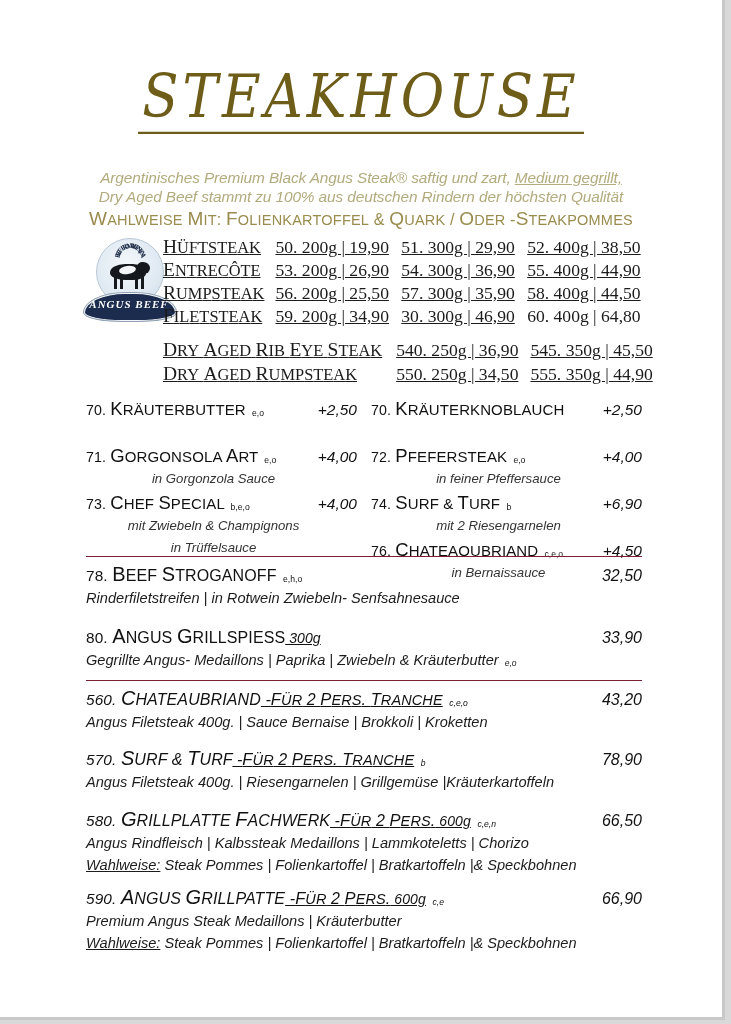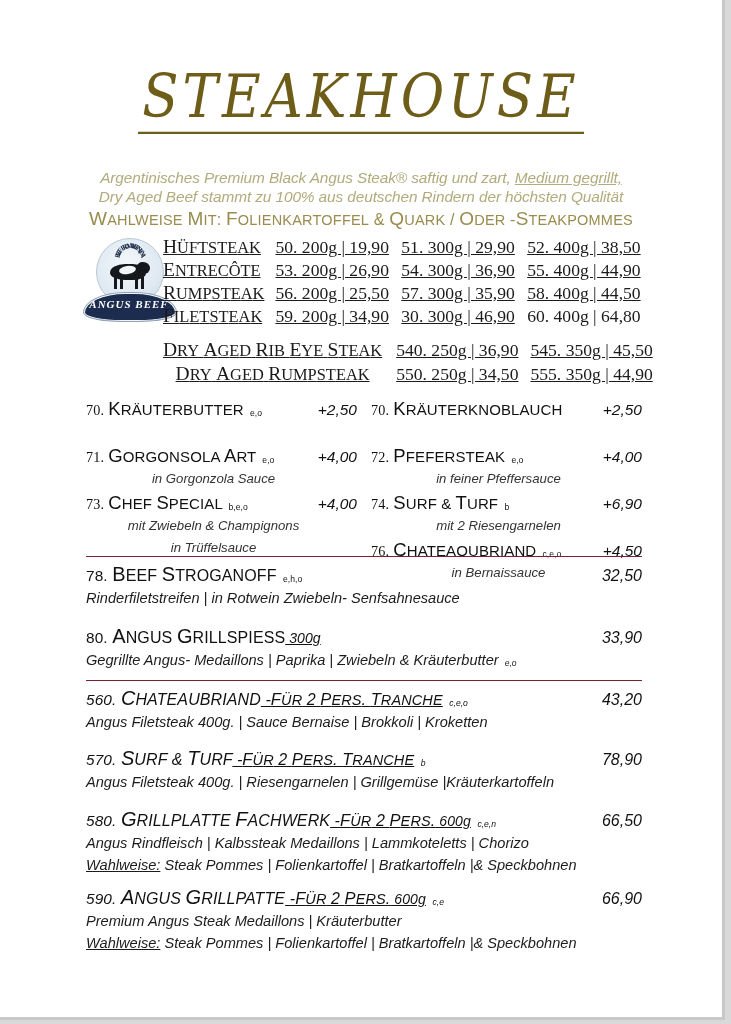--- a/index.html
+++ b/index.html
@@ -182,21 +182,20 @@
   td.cell.nou { text-decoration: none; }
 
   
   .dry-block {
     position: absolute;
     left: 163px;
     top: 338px;
     width: 490px;
     font-family: "Liberation Serif", "DejaVu Serif", serif;
     color: #1b1b1b;
-    text-align: center;
   }
   table.dry { border-collapse: collapse; }
   table.dry td {
     font-size: 17.6px;
     line-height: 23px;
     padding: 0;
     white-space: nowrap;
     text-decoration: underline;
     vertical-align: baseline;
   }
@@ -218,21 +217,21 @@
     align-items: baseline;
     justify-content: space-between;
     height: 25px;
   }
   .sauce-name {
     font-size: 15px;
     color: #111;
     letter-spacing: 0.1px;
     white-space: nowrap;
   }
-  .sauce-name .num { font-size: 14.2px; font-family: Liberation Serif, serif; }
+  .sauce-name .num { font-size: 14.2px; }
   .allerg {
     font-size: 8.6px;
     vertical-align: baseline;
     position: relative;
     top: 1px;
     letter-spacing: 0;
     margin-left: 2px;
   }
   .sauce-price {
     font-size: 15.5px;

